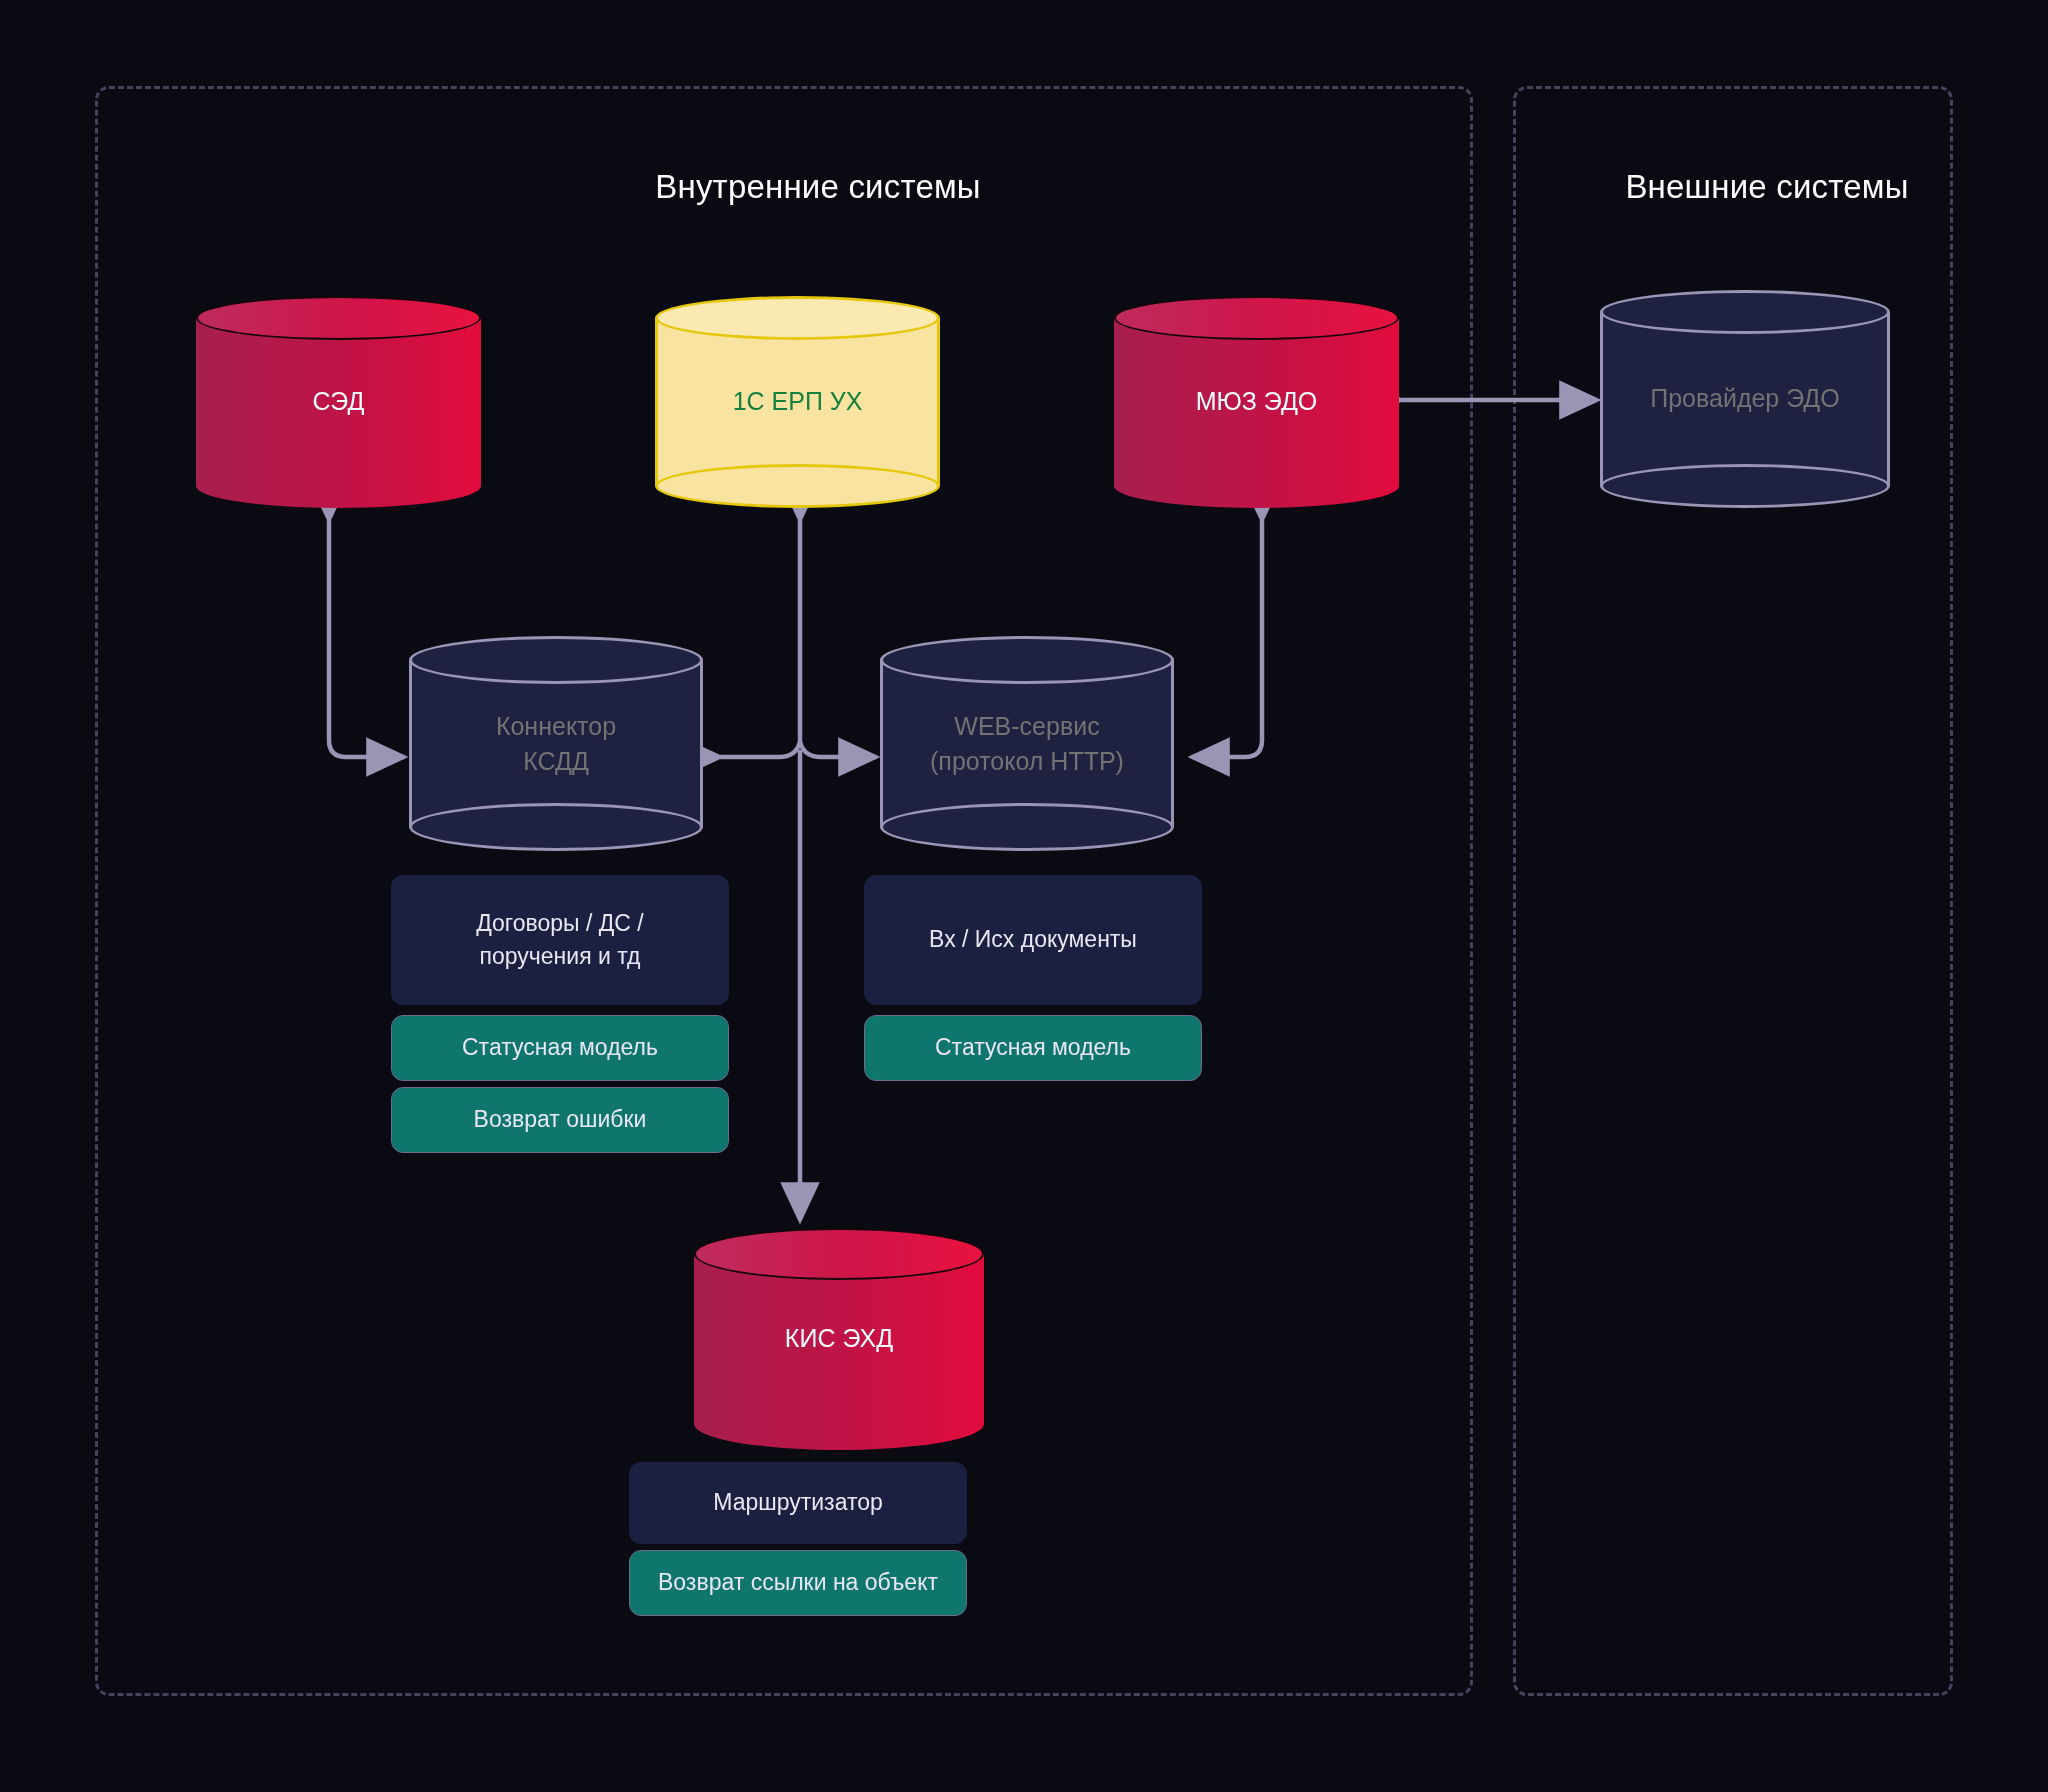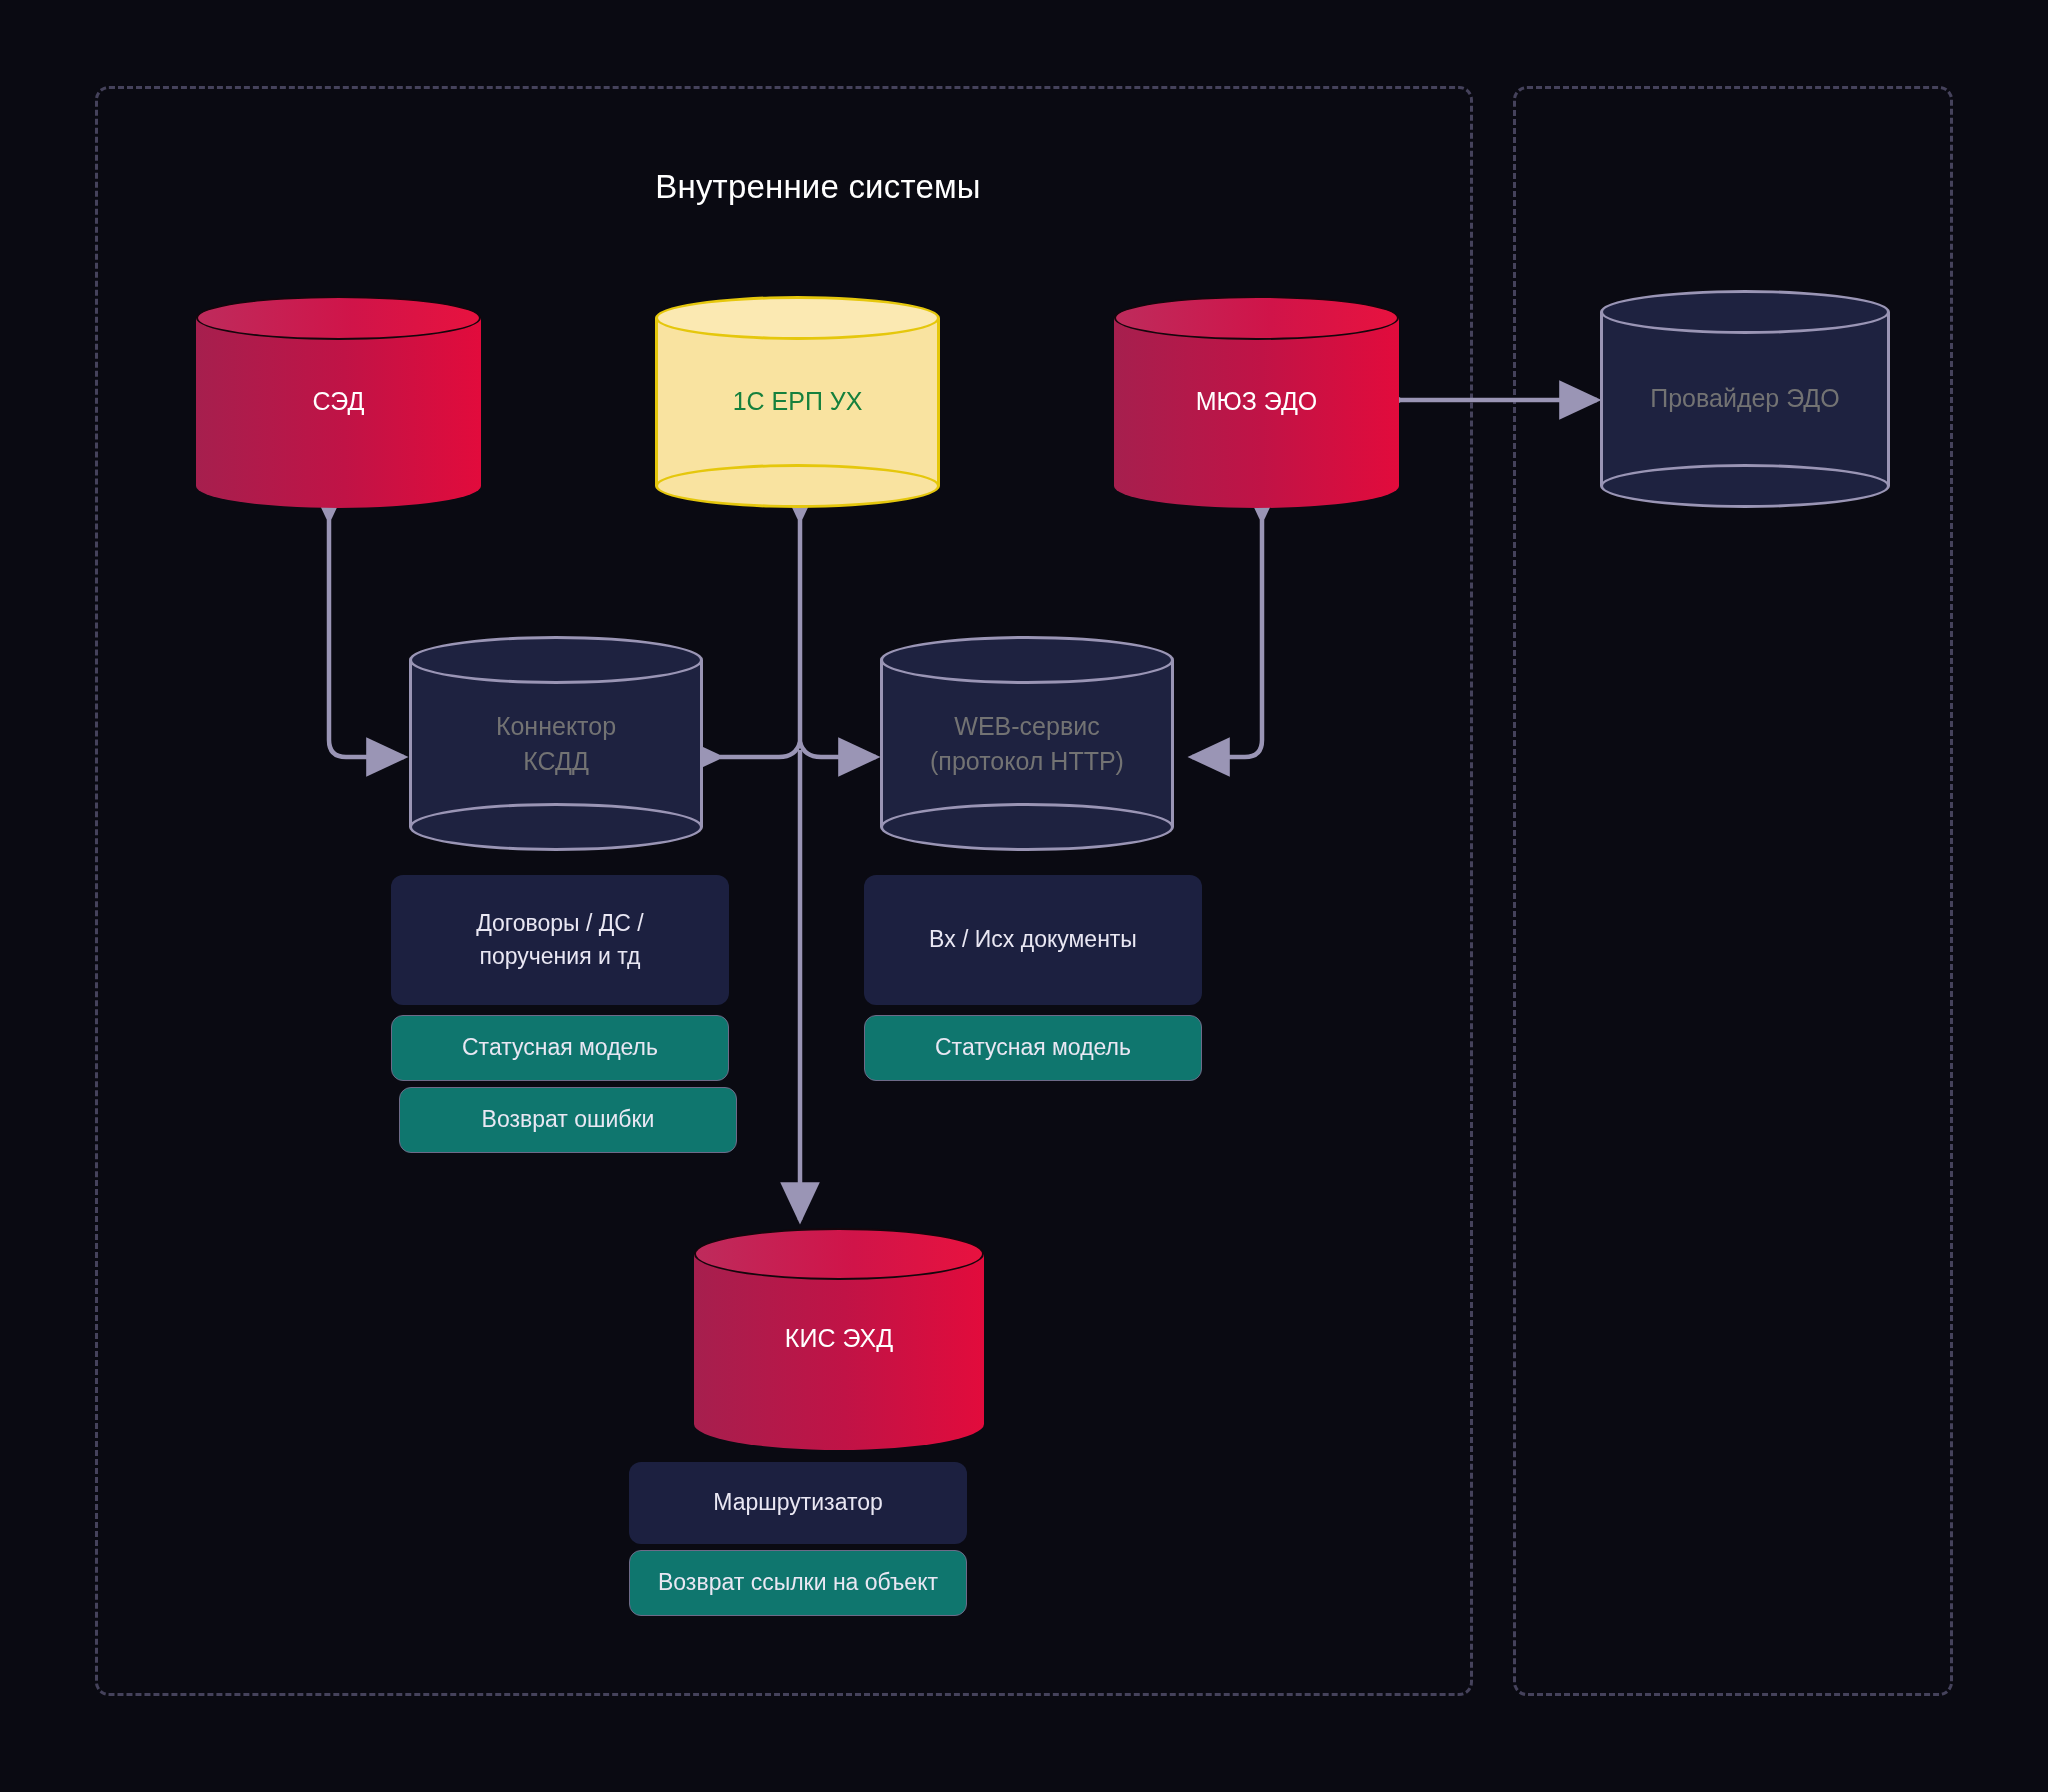--- a/index.html
+++ b/index.html
@@ -105,20 +105,21 @@
 </style>
 </head>
 <body>
 
 <div id="stage">
 
   <div class="zone" id="zone-internal"></div>
   <div class="zone" id="zone-external"></div>
 
   <div class="zone-title" id="title-internal">Внутренние системы</div>
+  <div class="zone-title" id="title-external">Внешние системы</div>
 
   <svg id="wires" viewBox="0 0 2048 1792" xmlns="http://www.w3.org/2000/svg">
     <defs>
       <marker id="ah" markerWidth="11" markerHeight="11" refX="8.4" refY="5.5" orient="auto" markerUnits="strokeWidth">
         <path d="M0,1.1 L9.4,5.5 L0,9.9 z" fill="#9A95B5"></path>
       </marker>
     </defs>
 
     <g>
       <line x1="1401" y1="400" x2="1597" y2="400" stroke="#9A95B5" stroke-width="4.5" marker-start="url(#ah)" marker-end="url(#ah)"></line>
@@ -192,21 +193,21 @@
     <div class="btm"></div>
     <div class="cap"></div>
     <div class="label">КИС  ЭХД</div>
   </div>
 
   <div class="chip filled" id="chip-connector-docs" style="left:391px;top:875px;width:338px;height:130px;z-index:3;">Договоры / ДС /
 поручения и тд</div>
 
   <div class="chip outline" id="chip-connector-status" style="left:391px;top:1015px;width:338px;height:66px;z-index:3;">Статусная модель</div>
 
-  <div class="chip outline" id="chip-connector-error" style="left:391px;top:1087px;width:338px;height:66px;z-index:3;margin-left:8px;">Возврат ошибки</div>
+  <div class="chip outline" id="chip-connector-error" style="left:391px;top:1087px;width:338px;height:66px;z-index:3;">Возврат ошибки</div>
 
   <div class="chip filled" id="chip-web-docs" style="left:864px;top:875px;width:338px;height:130px;z-index:3;">Вх / Исх документы</div>
 
   <div class="chip outline" id="chip-web-status" style="left:864px;top:1015px;width:338px;height:66px;z-index:3;">Статусная модель</div>
 
   <div class="chip filled" id="chip-kis-router" style="left:629px;top:1462px;width:338px;height:82px;z-index:3;">Маршрутизатор</div>
 
   <div class="chip outline" id="chip-kis-link" style="left:629px;top:1550px;width:338px;height:66px;z-index:3;">Возврат ссылки на объект</div>
 
 </div>

